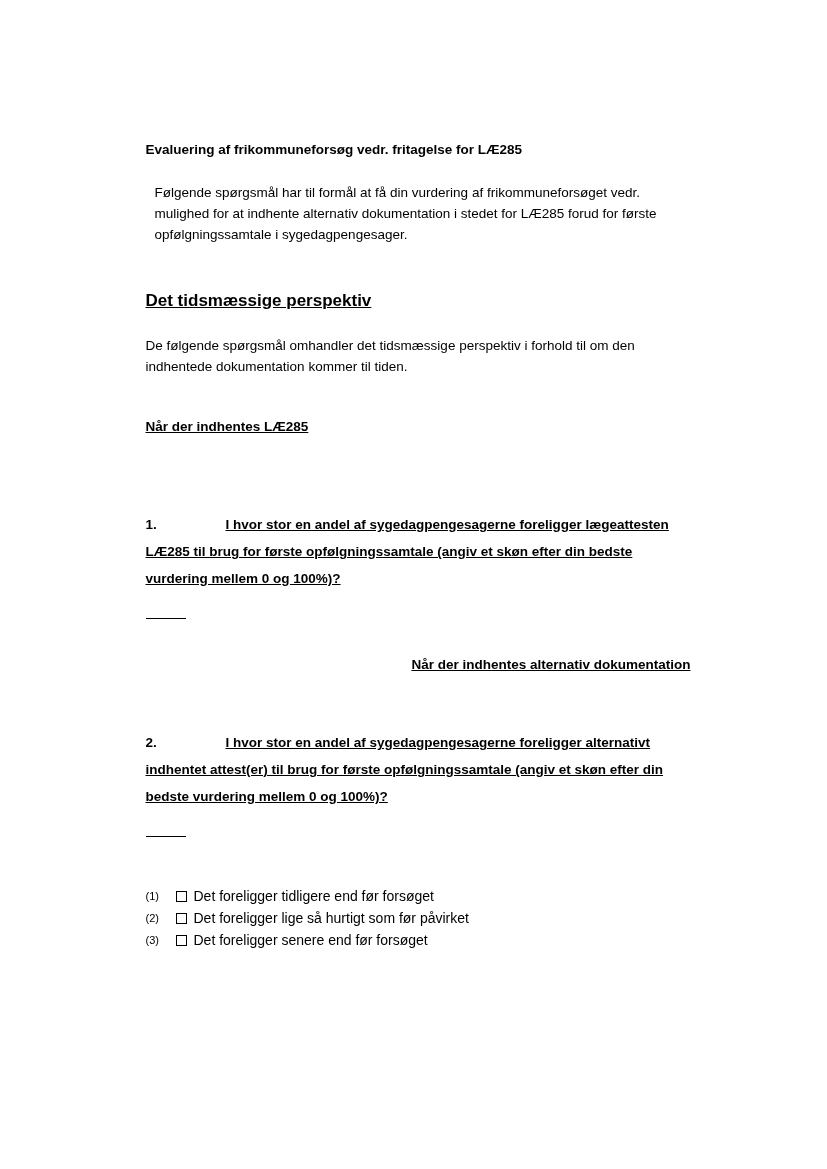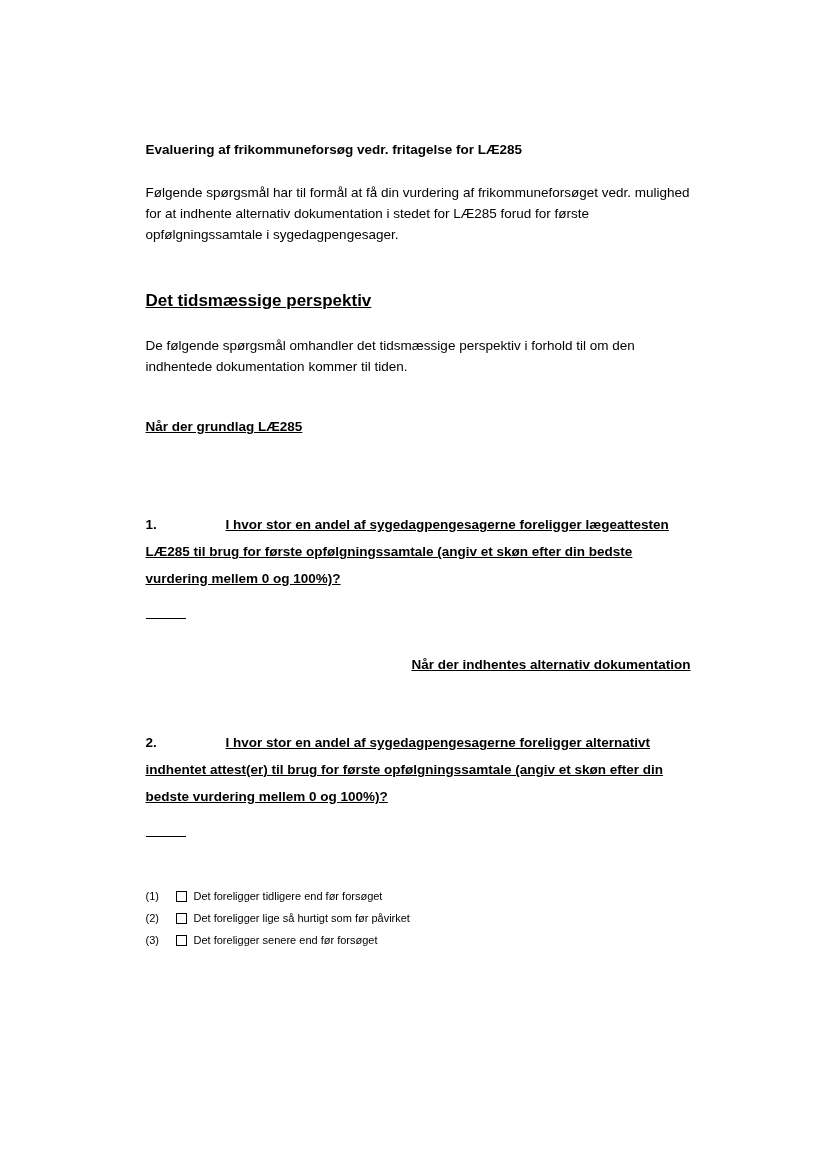--- a/index.html
+++ b/index.html
@@ -26,20 +26,21 @@
     font-weight: bold;
     margin: 0 0 22px 0;
     line-height: 20px;
   }
   .para {
     margin: 0;
     max-width: 620px;
   }
   .intro {
     margin-bottom: 46px;
+    margin-left: 9px;
   }
   .section-heading {
     font-size: 17px;
     font-weight: bold;
     text-decoration: underline;
     margin: 0 0 24px 0;
     line-height: 20px;
   }
   .section-body {
     margin-bottom: 40px;
@@ -89,37 +90,37 @@
     display: inline-block;
     width: 9px;
     height: 9px;
     border: 1.6px solid #000000;
     margin-right: 7px;
     flex: 0 0 auto;
     cursor: pointer;
     background: #ffffff;
   }
   .option-label {
-    font-size: 11px;
+    font-size: 14px;
   }
 </style>
 </head>
 <body>
 
 <div class="page">
 
   <h1 class="title">Evaluering af frikommuneforsøg vedr. fritagelse for LÆ285</h1>
 
   <p class="para intro">Følgende spørgsmål har til formål at få din vurdering af frikommuneforsøget vedr. mulighed for at indhente alternativ dokumentation i stedet for LÆ285 forud for første opfølgningssamtale i sygedagpengesager.</p>
 
   <h2 class="section-heading">Det tidsmæssige perspektiv</h2>
 
   <p class="para section-body">De følgende spørgsmål omhandler det tidsmæssige perspektiv i forhold til om den indhentede dokumentation kommer til tiden.</p>
 
-  <h3 class="subheading sub-1">Når der grundlag LÆ285</h3>
+  <h3 class="subheading sub-1">Når der indhentes LÆ285</h3>
 
   <div class="question"><span class="qnum">1.</span><span>I hvor stor en andel af sygedagpengesagerne foreligger lægeattesten LÆ285 til brug for første opfølgningssamtale (angiv et skøn efter din bedste vurdering mellem 0 og 100%)?</span></div>
 
   <div class="answer-line gap-after-q1"></div>
 
   <h3 class="subheading sub-2">Når der indhentes alternativ dokumentation</h3>
 
   <div class="question"><span class="qnum">2.</span><span>I hvor stor en andel af sygedagpengesagerne foreligger alternativt indhentet attest(er) til brug for første opfølgningssamtale (angiv et skøn efter din bedste vurdering mellem 0 og 100%)?</span></div>
 
   <div class="answer-line gap-after-q2"></div>

